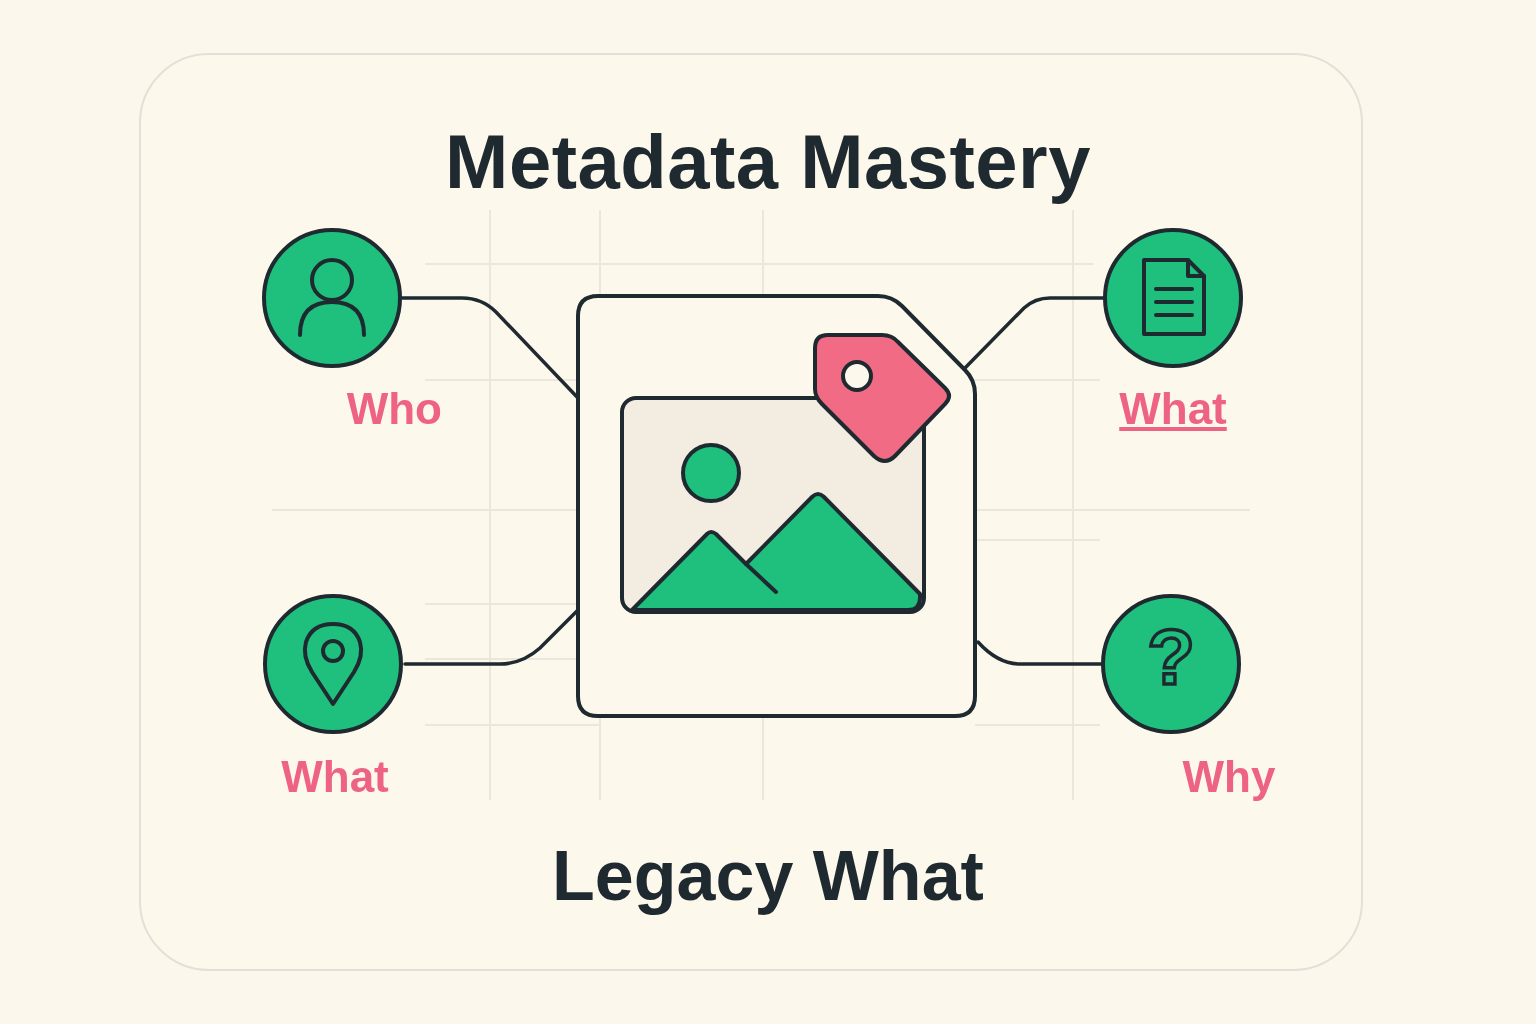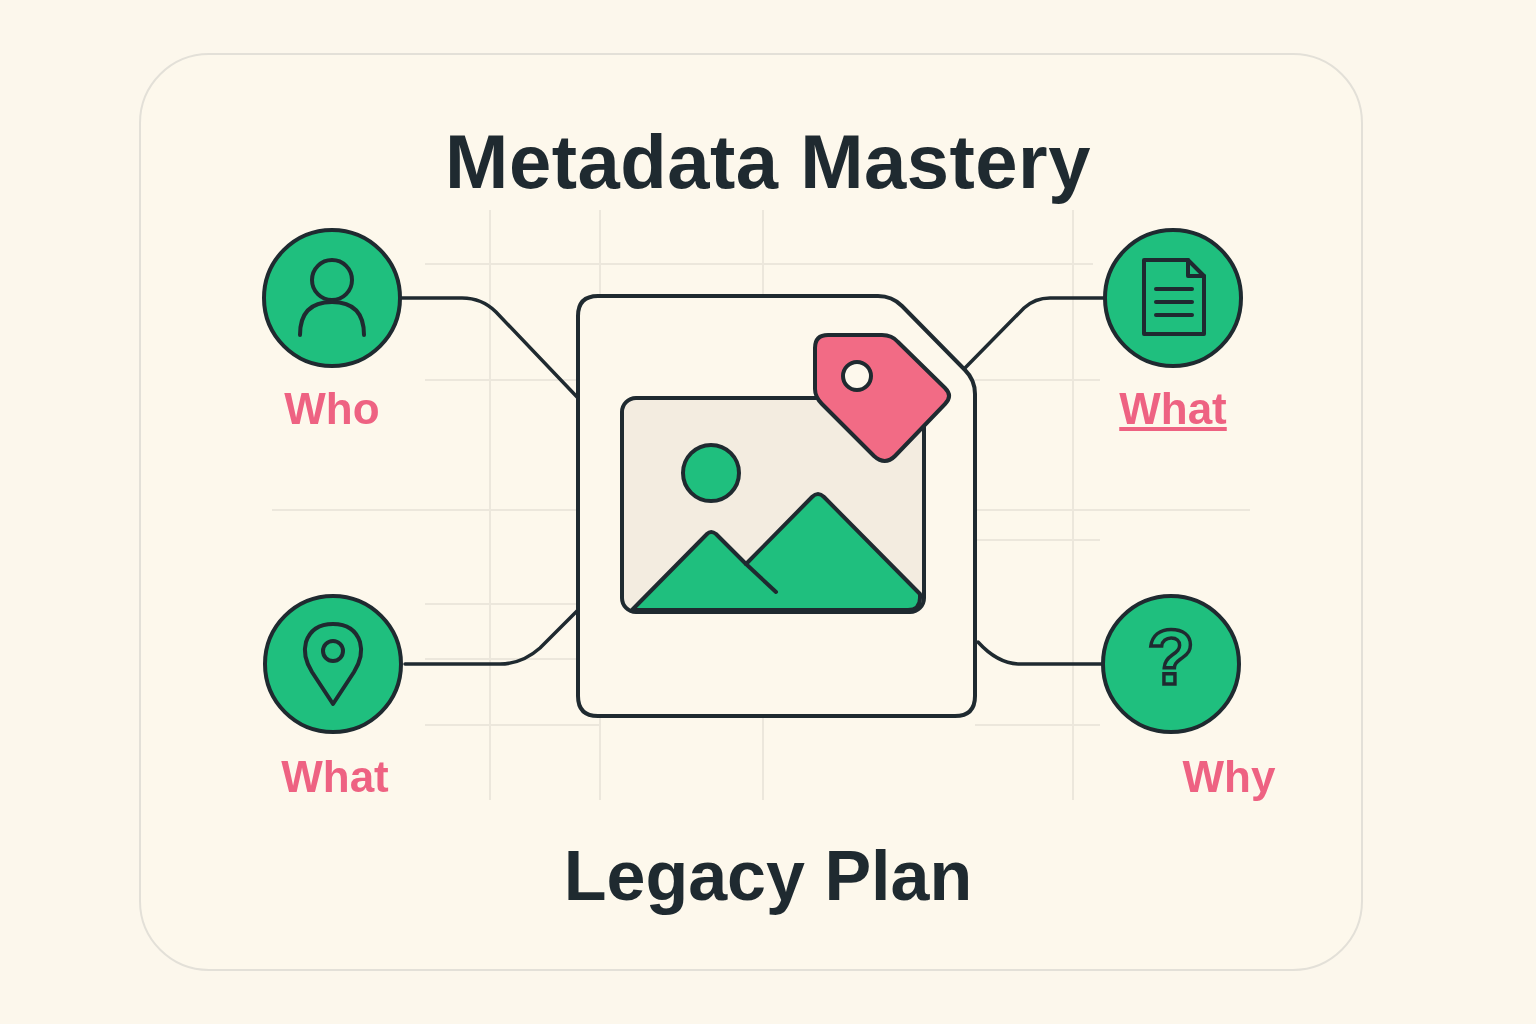--- a/index.html
+++ b/index.html
@@ -82,18 +82,18 @@
   <g>
     <circle cx="1171" cy="664" r="68" fill="#1fbf7e" stroke="#1f2a30" stroke-width="4"></circle>
     <g>
       <text x="1171" y="684" text-anchor="middle" font-family="'Liberation Sans', sans-serif" font-weight="700" font-size="78" fill="#1fbf7e" stroke="#1f2a30" stroke-width="3.5">?</text>
     </g>
   </g>
 </svg>
 
 <div class="title t1">Metadata Mastery</div>
 
-<div class="label" style="left:222px; top:384px;">Who</div>
+<div class="label" style="left:222px; top:384px;text-align:right;">Who</div>
 <div class="label" style="left:1063px; top:384px;text-decoration:underline;">What</div>
 <div class="label" style="left:225px; top:752px;">What</div>
 <div class="label" style="left:1119px; top:752px;">Why</div>
 
-<div class="title t2">Legacy Plan</div>
+<div class="title t2">Legacy What</div>
 
 </body></html>

